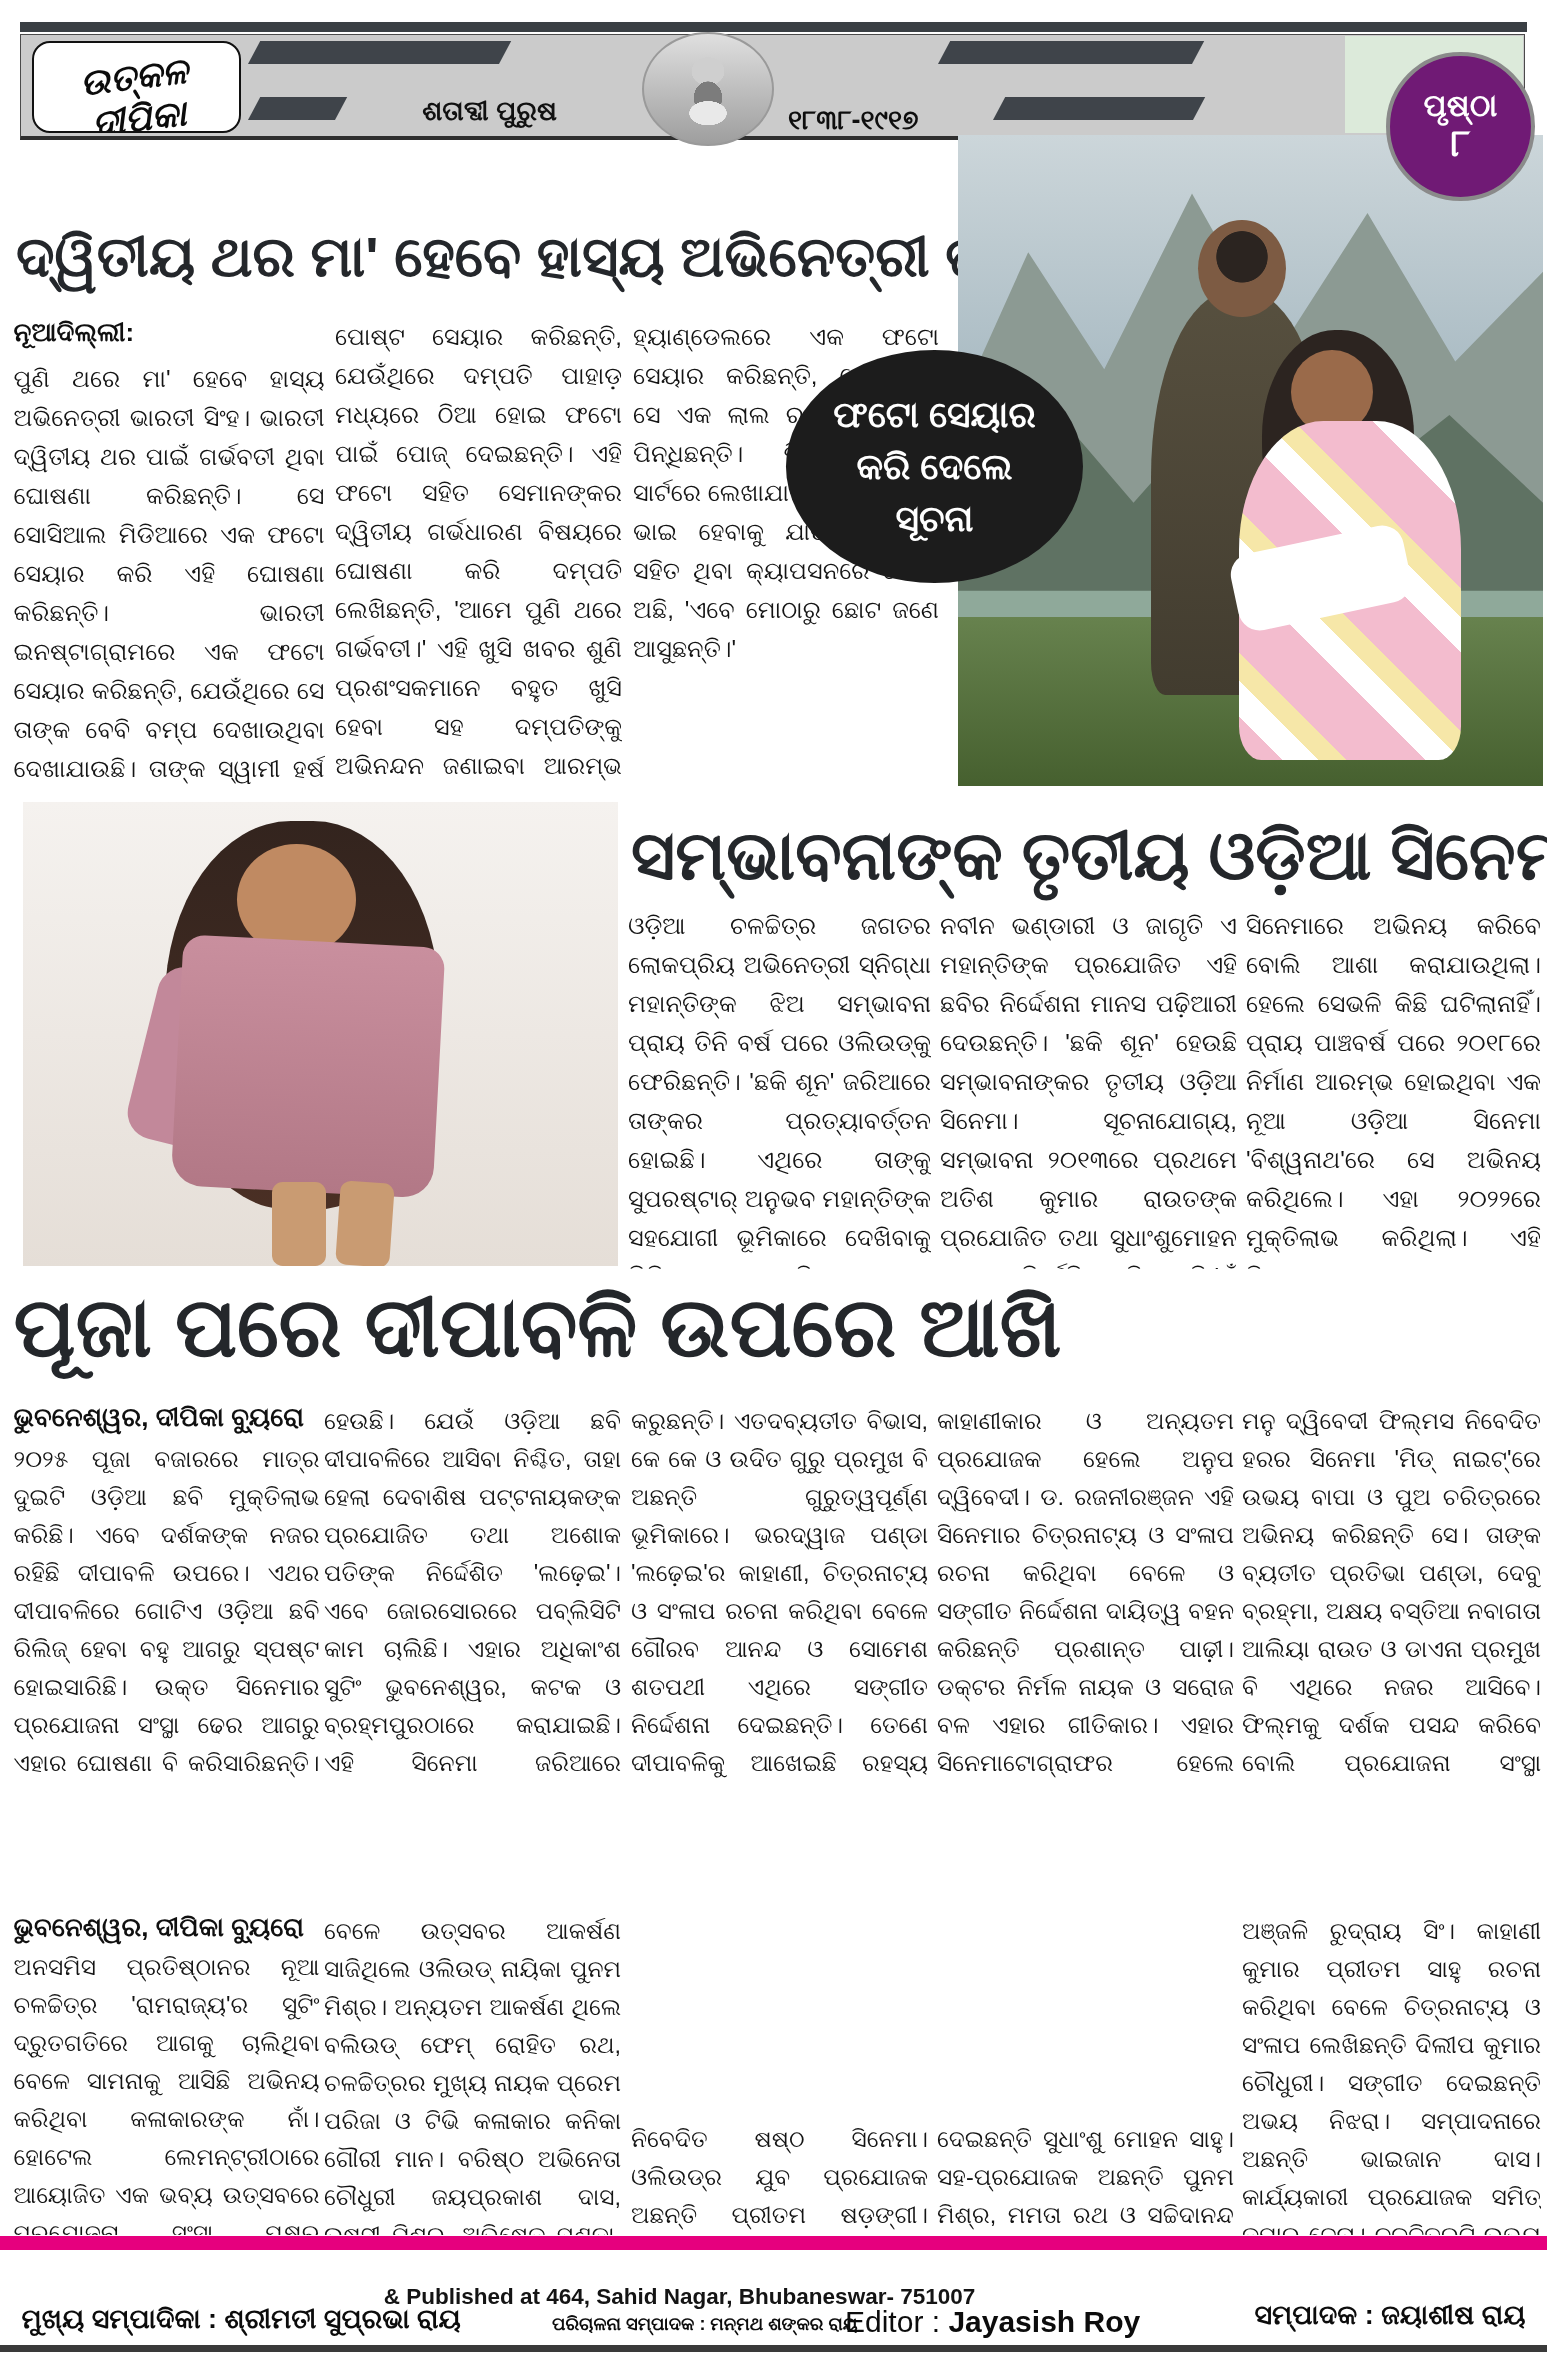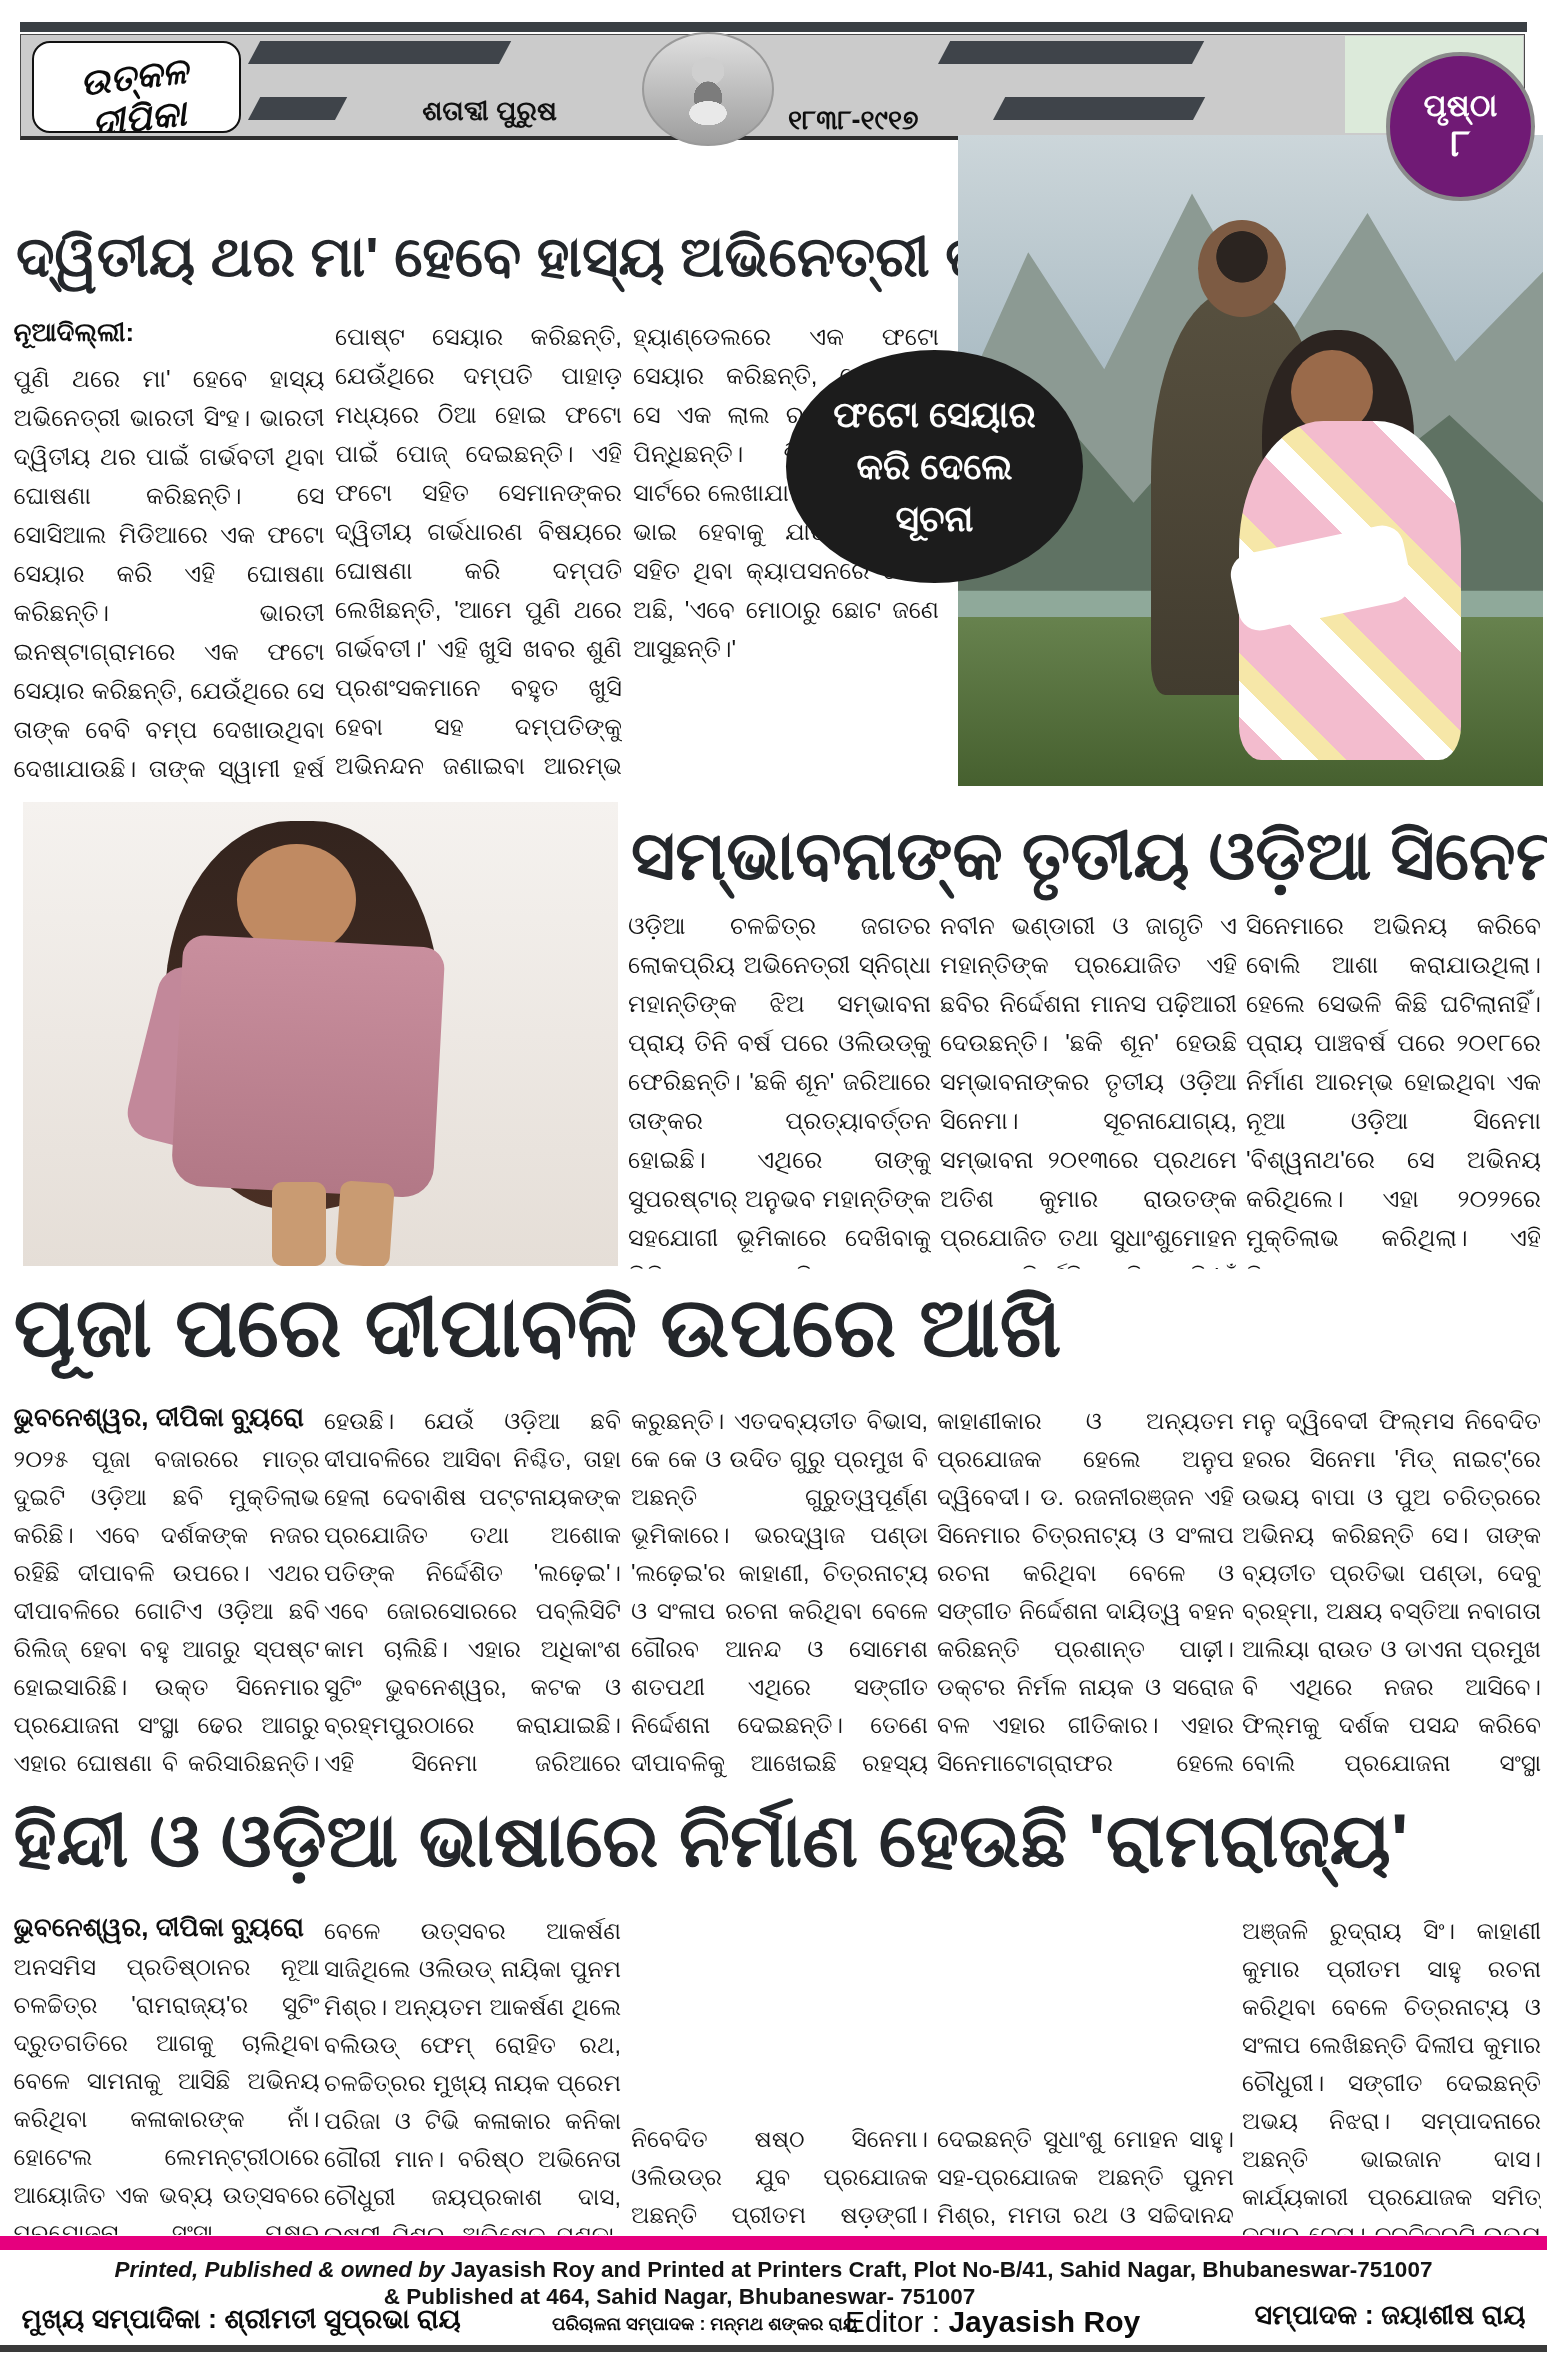--- a/index.html
+++ b/index.html
@@ -175,36 +175,32 @@
   <div class="headline" style="left:13.5px; top:1280px; font-size:83px;">ପୂଜା ପରେ ଦୀପାବଳି ଉପରେ ଆଖି</div>
 
   <div class="dateline" style="left:13.5px; top:1402px; width:306px;">ଭୁବନେଶ୍ୱର, ଦୀପିକା ବ୍ୟୁରୋ</div>
 
   <div class="col" style="left:13.5px;   top:1440px; width:306px; height:340px; font-size:23.4px; line-height:38px;">୨୦୨୫ ପୂଜା ବଜାରରେ ମାତ୍ର ଦୁଇଟି ଓଡ଼ିଆ ଛବି ମୁକ୍ତିଲାଭ କରିଛି। ଏବେ ଦର୍ଶକଙ୍କ ନଜର ରହିଛି ଦୀପାବଳି ଉପରେ। ଏଥର ଦୀପାବଳିରେ ଗୋଟିଏ ଓଡ଼ିଆ ଛବି ରିଲିଜ୍ ହେବା ବହୁ ଆଗରୁ ସ୍ପଷ୍ଟ ହୋଇସାରିଛି। ଉକ୍ତ ସିନେମାର ପ୍ରଯୋଜନା ସଂସ୍ଥା ଢେର ଆଗରୁ ଏହାର ଘୋଷଣା ବି କରିସାରିଛନ୍ତି। କିନ୍ତୁ ଆଉ ଗୋଟିଏ ବା ଦୁଇଟି ଛବି ବି ଏହି ଅବସରକୁ ଆଖିରେ ରଖିଥିବା ଚର୍ଚ୍ଚା।</div>
   <div class="col" style="left:324px;  top:1402px; width:297px; height:378px; font-size:23.4px; line-height:38px;">ହେଉଛି। ଯେଉଁ ଓଡ଼ିଆ ଛବି ଦୀପାବଳିରେ ଆସିବା ନିଶ୍ଚିତ, ତାହା ହେଲା ଦେବାଶିଷ ପଟ୍ଟନାୟକଙ୍କ ପ୍ରଯୋଜିତ ତଥା ଅଶୋକ ପତିଙ୍କ ନିର୍ଦ୍ଦେଶିତ 'ଲଢ଼େଇ'। ଏବେ ଜୋରସୋରରେ ପବ୍ଲିସିଟି କାମ ଚାଲିଛି। ଏହାର ଅଧିକାଂଶ ସୁଟିଂ ଭୁବନେଶ୍ୱର, କଟକ ଓ ବ୍ରହ୍ମପୁରଠାରେ କରାଯାଇଛି। ଏହି ସିନେମା ଜରିଆରେ ଓଲିଉଡରେ ନୂଆ ନାୟକ ଲୋହିତାକ୍ଷ ପଟ୍ଟନାୟକ ଓ ନବାଗତା ନାୟିକା ଅଭିଲିପ୍ସା ଡେବ୍ୟୁ</div>
   <div class="col" style="left:631px;  top:1402px; width:297px; height:378px; font-size:23.4px; line-height:38px;">କରୁଛନ୍ତି। ଏତଦବ୍ୟତୀତ ବିଭାସ, କେ କେ ଓ ଉଦିତ ଗୁରୁ ପ୍ରମୁଖ ବି ଅଛନ୍ତି ଗୁରୁତ୍ୱପୂର୍ଣ୍ଣ ଭୂମିକାରେ। ଭରଦ୍ୱାଜ ପଣ୍ଡା 'ଲଢ଼େଇ'ର କାହାଣୀ, ଚିତ୍ରନାଟ୍ୟ ଓ ସଂଳାପ ରଚନା କରିଥିବା ବେଳେ ଗୌରବ ଆନନ୍ଦ ଓ ସୋମେଶ ଶତପଥୀ ଏଥିରେ ସଙ୍ଗୀତ ନିର୍ଦ୍ଦେଶନା ଦେଇଛନ୍ତି। ତେଣେ ଦୀପାବଳିକୁ ଆଖେଇଛି ରହସ୍ୟ ରୋମାଞ୍ଚଧର୍ମୀ ଓଡ଼ିଆ ସିନେମା 'ମିଡ୍ ନାଇଟ୍'। ମନୁ ଦ୍ୱିବେଦୀ ଏହାର ପ୍ରଯୋଜକ ଓ ନିର୍ଦ୍ଦେଶକ। ଏହି ଛବିର</div>
   <div class="col" style="left:937px; top:1402px; width:297px; height:378px; font-size:23.4px; line-height:38px;">କାହାଣୀକାର ଓ ଅନ୍ୟତମ ପ୍ରଯୋଜକ ହେଲେ ଅନୁପ ଦ୍ୱିବେଦୀ। ଡ. ରଜନୀରଞ୍ଜନ ଏହି ସିନେମାର ଚିତ୍ରନାଟ୍ୟ ଓ ସଂଳାପ ରଚନା କରିଥିବା ବେଳେ ଓ ସଙ୍ଗୀତ ନିର୍ଦ୍ଦେଶନା ଦାୟିତ୍ୱ ବହନ କରିଛନ୍ତି ପ୍ରଶାନ୍ତ ପାଢ଼ୀ। ଡକ୍ଟର ନିର୍ମଳ ନାୟକ ଓ ସରୋଜ ବଳ ଏହାର ଗୀତିକାର। ଏହାର ସିନେମାଟୋଗ୍ରାଫର ହେଲେ ଅଜିତ ଦାସ। ଏଥିରେ ମନୁ ଦ୍ୱିବେଦୀ ମୁଖ୍ୟ ଭୂମିକାରେ ଅଛନ୍ତି। ପ୍ରଥମ ଥର ପାଇଁ ତାଙ୍କୁ ଦର୍ଶକ ଦ୍ୱୈତ ଭୂମିକାରେ ଦେଖିବାକୁ ପାଇବେ।</div>
   <div class="col" style="left:1242px; top:1402px; width:299px; height:378px; font-size:23.4px; line-height:38px;">ମନୁ ଦ୍ୱିବେଦୀ ଫିଲ୍ମସ ନିବେଦିତ ହରର ସିନେମା 'ମିଡ୍ ନାଇଟ୍'ରେ ଉଭୟ ବାପା ଓ ପୁଅ ଚରିତ୍ରରେ ଅଭିନୟ କରିଛନ୍ତି ସେ। ତାଙ୍କ ବ୍ୟତୀତ ପ୍ରତିଭା ପଣ୍ଡା, ଦେବୁ ବ୍ରହ୍ମା, ଅକ୍ଷୟ ବସ୍ତିଆ ନବାଗତା ଆଲିୟା ରାଉତ ଓ ଡାଏନା ପ୍ରମୁଖ ବି ଏଥିରେ ନଜର ଆସିବେ। ଫିଲ୍ମକୁ ଦର୍ଶକ ପସନ୍ଦ କରିବେ ବୋଲି ପ୍ରଯୋଜନା ସଂସ୍ଥା ଆଶାବାଦୀ। ତେଣେ 'ଲାଡୋ' ଓ 'ମହାକାଳ' ଭଳି ଛୋଟ ବଜେଟର ଛବି ବି ପ୍ରସ୍ତୁତ ହେଉଥିବାର ସୂଚନା ରହିଛି।</div>
 
-  <div class="headline" style="left:13.5px; top:1798px; font-size:74px;">ହିନ୍ଦୀ ଓ ଓଡ଼ିଆ ଭାଷାରେ ନିର୍ମାଣ ହେଉଛି 'ରାମରାଜ୍ୟ'</div>
 
   <div class="dateline" style="left:13.5px; top:1912px; width:306px;">ଭୁବନେଶ୍ୱର, ଦୀପିକା ବ୍ୟୁରୋ</div>
 
   <div class="col" style="left:13.5px;  top:1948px; width:306px; height:287px; font-size:23.4px; line-height:38px;">ଅନସମିସ ପ୍ରତିଷ୍ଠାନର ନୂଆ ଚଳଚ୍ଚିତ୍ର 'ରାମରାଜ୍ୟ'ର ସୁଟିଂ ଦ୍ରୁତଗତିରେ ଆଗକୁ ଚାଲିଥିବା ବେଳେ ସାମନାକୁ ଆସିଛି ଅଭିନୟ କରିଥିବା କଳାକାରଙ୍କ ନାଁ। ହୋଟେଲ ଲେମନ୍‌ଟ୍ରୀଠାରେ ଆୟୋଜିତ ଏକ ଭବ୍ୟ ଉତ୍ସବରେ ପ୍ରଯୋଜନା ସଂସ୍ଥା ପକ୍ଷରୁ ଔପଚାରିକ ଭାବେ କଳାକାରଙ୍କ ନାମ ଘୋଷଣା କରାଯାଇଛି। ଏଥିରେ ଚଳଚ୍ଚିତ୍ରର ସମସ୍ତ ୟୁନିଟ୍ ସଦସ୍ୟ ଯୋଗ ଦେଇଥିବା</div>
   <div class="col" style="left:324px; top:1912px; width:297px; height:323px; font-size:23.4px; line-height:38px;">ବେଳେ ଉତ୍ସବର ଆକର୍ଷଣ ସାଜିଥିଲେ ଓଲିଉଡ୍ ନାୟିକା ପୁନମ ମିଶ୍ର। ଅନ୍ୟତମ ଆକର୍ଷଣ ଥିଲେ ବଲିଉଡ୍ ଫେମ୍ ରୋହିତ ରଥ, ଚଳଚ୍ଚିତ୍ରର ମୁଖ୍ୟ ନାୟକ ପ୍ରେମ ପରିଜା ଓ ଟିଭି କଳାକାର କନିକା ଗୌରୀ ମାନ। ବରିଷ୍ଠ ଅଭିନେତା ଚୌଧୁରୀ ଜୟପ୍ରକାଶ ଦାସ, ଉଷସୀ ମିଶ୍ର, ଅଭିଷେକ ପଣ୍ଡା, ସୁସ୍ମିତା ମହାକୁଡ଼ ଓ ବିଭାସ ମଧ୍ୟ ଅନ୍ୟାନ୍ୟ ଭୂମିକାରେ ନଜର ଆସିବେ। ଏହା ହେଉଛି ଅନସମିସ ପ୍ରତିଷ୍ଠାନ</div>
 
 
   <div class="col" style="left:631px;  top:2120px; width:297px; height:115px; font-size:23.4px; line-height:38px;">ନିବେଦିତ ଷଷ୍ଠ ସିନେମା। ଓଲିଉଡ୍‌ର ଯୁବ ପ୍ରଯୋଜକ ଅଛନ୍ତି ପ୍ରୀତମ ଷଡ଼ଙ୍ଗୀ। ପ୍ରଯୋଜିତ ଏହି ଚଳଚ୍ଚିତ୍ର ନିର୍ଦ୍ଦେଶନା</div>
   <div class="col" style="left:937px; top:2120px; width:297px; height:115px; font-size:23.4px; line-height:38px;">ଦେଇଛନ୍ତି ସୁଧାଂଶୁ ମୋହନ ସାହୁ। ସହ-ପ୍ରଯୋଜକ ଅଛନ୍ତି ପୁନମ ମିଶ୍ର, ମମତା ରଥ ଓ ସଚ୍ଚିଦାନନ୍ଦ ସାହୁ।</div>
   <div class="col" style="left:1242px; top:1912px; width:299px; height:323px; font-size:23.4px; line-height:38px;">ଅଞ୍ଜଳି ରୁଦ୍ରାୟ ସିଂ। କାହାଣୀ କୁମାର ପ୍ରୀତମ ସାହୁ ରଚନା କରିଥିବା ବେଳେ ଚିତ୍ରନାଟ୍ୟ ଓ ସଂଳାପ ଲେଖିଛନ୍ତି ଦିଲୀପ କୁମାର ଚୌଧୁରୀ। ସଙ୍ଗୀତ ଦେଇଛନ୍ତି ଅଭୟ ନିଝରା। ସମ୍ପାଦନାରେ ଅଛନ୍ତି ଭାଇଜାନ ଦାସ। କାର୍ଯ୍ୟକାରୀ ପ୍ରଯୋଜକ ସମିତ୍ କୁମାର ଜେନା। ଚଳଚ୍ଚିତ୍ରଟି ଉଭୟ ହିନ୍ଦୀ ଓ ଓଡ଼ିଆ ଭାଷାରେ ନିର୍ମାଣ ହେଉଛି। ଚଳିତ ବର୍ଷ ଶେଷ ଭାଗରେ 'ରାମରାଜ୍ୟ' ପରଦାକୁ ଆସିବ ବୋଲି ଆଶା କରାଯାଉଛି।</div>
 
   <div class="footer-pink"></div>
-  <div class="footer-line1">
-    <span class="it">Printed, Published &amp; owned by</span><span> Jayasish Roy and Printed at Printers Craft, Plot No-B/41, Sahid Nagar, Bhubaneswar-751007</span>
-  </div>
   <div class="footer-line2">&amp; Published at  464, Sahid Nagar, Bhubaneswar- 751007</div>
 
   <div class="footer-left">ମୁଖ୍ୟ ସମ୍ପାଦିକା : ଶ୍ରୀମତୀ ସୁପ୍ରଭା ରାୟ</div>
   <div class="footer-mng">ପରିଚାଳନା ସମ୍ପାଦକ : ମନ୍ମଥ ଶଙ୍କର ରାୟ</div>
   <div class="footer-editor">
     <span>Editor : </span><b>Jayasish Roy</b>
   </div>
   <div class="footer-right">ସମ୍ପାଦକ : ଜୟାଶୀଷ ରାୟ</div>
 
   <div class="bottom-rule"></div>

